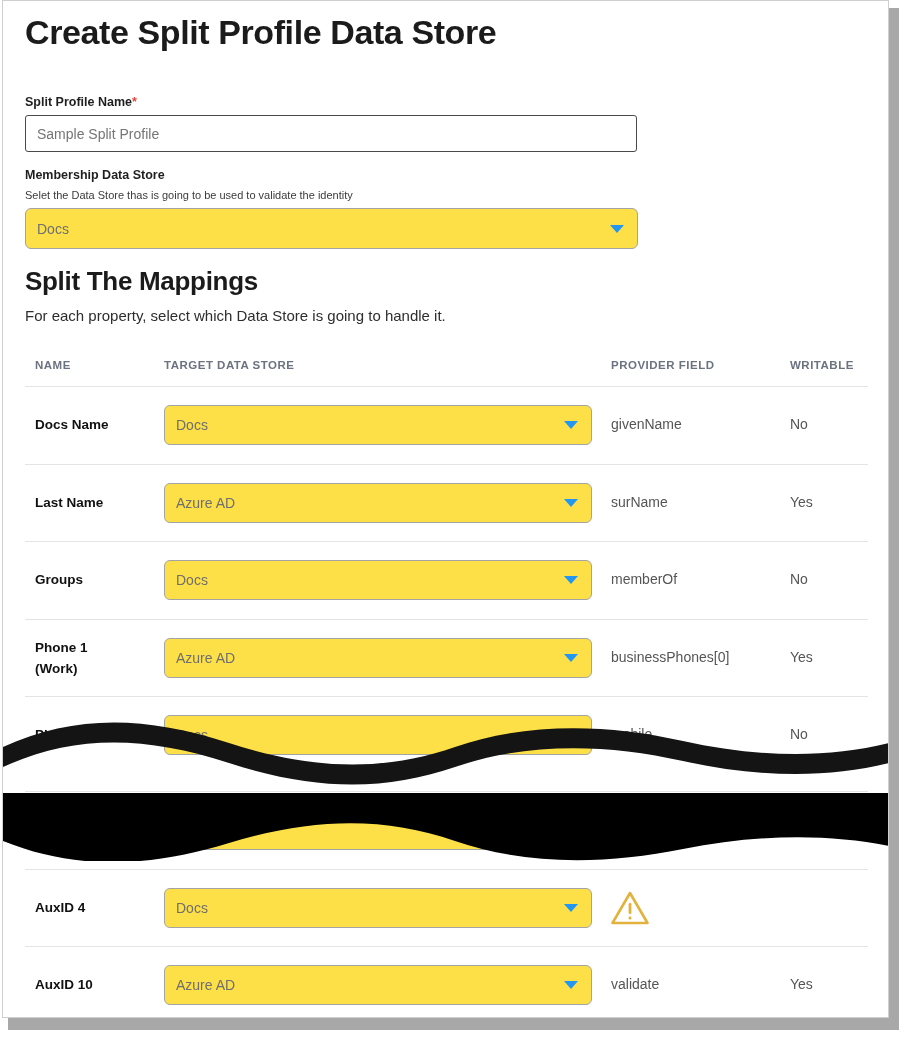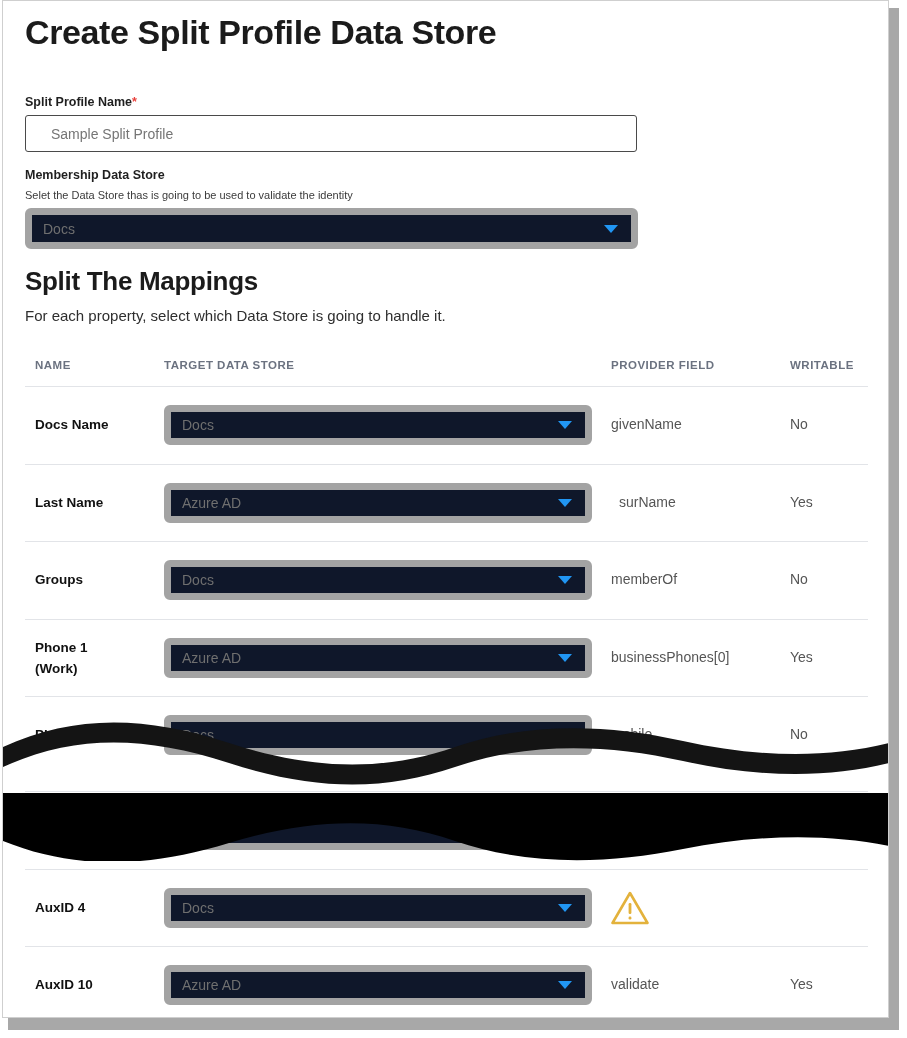--- a/index.html
+++ b/index.html
@@ -48,30 +48,30 @@
   
   .text-input{
     position:absolute;
     box-sizing:border-box;
     border:1px solid #4a4a4a;
     border-radius:3px;
     background:#fff;
     font-family:"Liberation Sans", sans-serif;
     font-size:14px;
     color:#767676;
-    padding:0 25px;
+    padding:0 11px;
     outline:none;
   }
   
   .sel{
     position:absolute;
     box-sizing:border-box;
-    border:7px solid #a3a3a3;
+    border:1px solid #a3a3a3;
     border-radius:6px;
-    background:#0f172a;
+    background:#fde047;
     text-align:center;
   }
   .sel .sel-val{
     position:absolute;left:11px;top:50%;transform:translateY(-50%);
     font-size:14px;color:#6f6f6f;white-space:nowrap;
   }
   .sel .caret{
     position:absolute;right:13px;top:50%;transform:translateY(-50%);
     width:0;height:0;
     border-left:7px solid transparent;
@@ -170,21 +170,21 @@
         <div class="cell-prov colP" style="top: 414.5px;">givenName</div>
         <div class="cell-writ colW" style="top: 414.5px;">No</div>
         <div class="rowline" style="top: 463px;"></div>
         <div class="cell-name colL" style="top: 491px;">
           <div>Last Name</div>
         </div>
         <div class="sel colT" style="top: 481.5px; width: 428px; height: 40px;">
           <span class="sel-val">Azure AD</span>
           <span class="caret"></span>
         </div>
-        <div class="cell-prov colP" style="top: 492.5px; margin-left: 8px;">surName</div>
+        <div class="cell-prov colP" style="top: 492.5px;">surName</div>
         <div class="cell-writ colW" style="top: 492.5px;">Yes</div>
         <div class="rowline" style="top: 540px;"></div>
         <div class="cell-name colL" style="top: 568px;">
           <div>Groups</div>
         </div>
         <div class="sel colT" style="top: 558.5px; width: 428px; height: 40px;">
           <span class="sel-val">Docs</span>
           <span class="caret"></span>
         </div>
         <div class="cell-prov colP" style="top: 569.5px;">memberOf</div>

